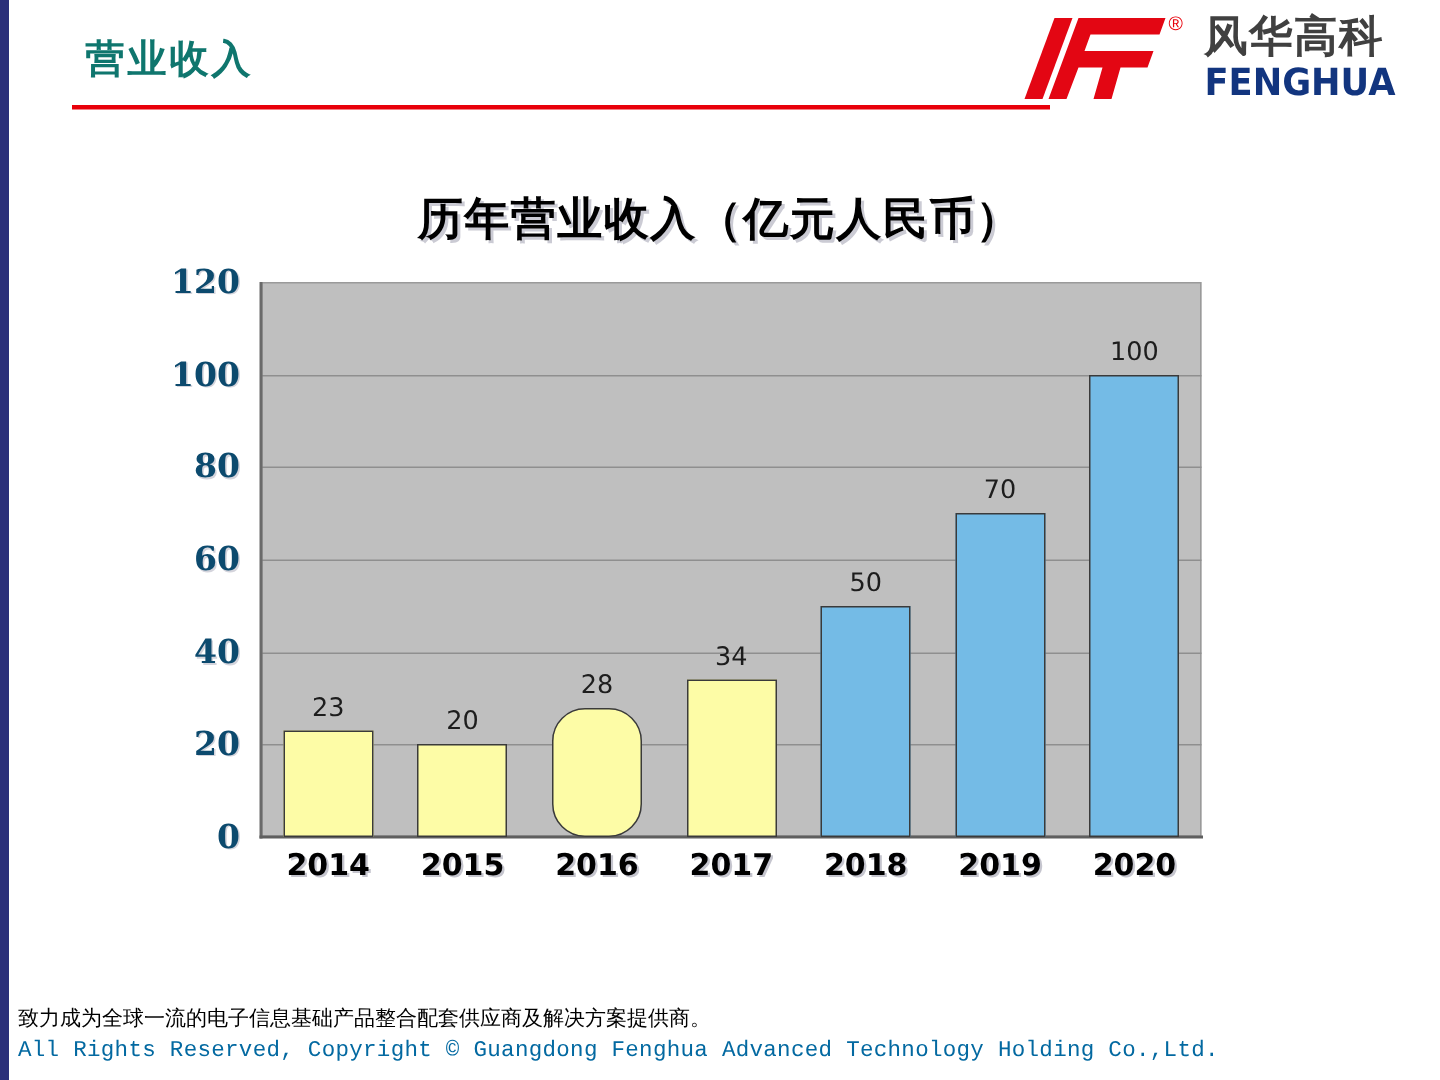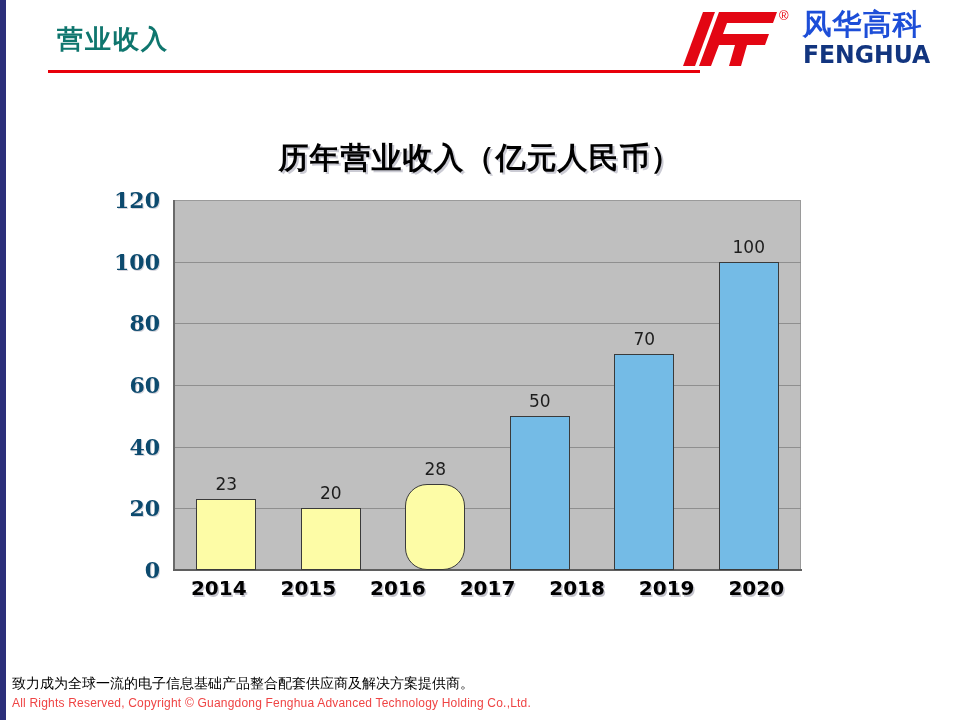--- a/index.html
+++ b/index.html
@@ -81,39 +81,39 @@
   .logo-words {
     display: flex;
     flex-direction: column;
     justify-content: center;
     line-height: 1;
   }
   .logo-cn {
     font-family: "DejaVu Sans", sans-serif;
     font-size: 29px;
     font-weight: bold;
-    color: #1d4ed8;
+    color: #404040;
     letter-spacing: 1px;
   }
   .logo-en {
     font-family: "DejaVu Sans", sans-serif;
     font-size: 25px;
     font-weight: bold;
     color: #12357f;
     letter-spacing: 0px;
     transform: scaleX(0.94);
     transform-origin: left center;
     margin-top: 3px;
   }
 
   
   .chart-wrap {
     position: absolute;
     left: 0;
-    top: 120px;
+    top: 108px;
     width: 828px;
     height: 500px;
   }
   .chart-title {
     position: absolute;
     left: 0;
     top: 18px;
     width: 960px;
     text-align: center;
     font-family: "DejaVu Sans", sans-serif;
@@ -240,23 +240,23 @@
     width: 940px;
     line-height: 1.5;
   }
   .footer-cn {
     font-family: "DejaVu Sans", sans-serif;
     font-size: 14px;
     color: #000000;
     white-space: nowrap;
   }
   .footer-en {
-    font-family: Liberation Sans, sans-serif;
-    font-size: 12px;
-    color: #ef4444;
+    font-family: Liberation Mono, monospace;
+    font-size: 15px;
+    color: #0369a1;
     white-space: nowrap;
     letter-spacing: 0.2px;
   }
 </style>
 </head>
 <body>
 
 <div class="left-edge-bar"></div>
 
 <div class="header">
@@ -311,20 +311,25 @@
           <div class="bar yellow" style="height: 16.6667%;">
             <div class="bar-label">20</div>
           </div>
         </div>
         <div class="bar-slot">
           <div class="bar yellow" style="height: 23.3333%; border-radius: 22px;">
             <div class="bar-label">28</div>
           </div>
         </div>
         <div class="bar-slot">
+          <div class="bar yellow" style="height: 28.3333%;">
+            <div class="bar-label">34</div>
+          </div>
+        </div>
+        <div class="bar-slot">
           <div class="bar blue" style="height: 41.6667%;">
             <div class="bar-label">50</div>
           </div>
         </div>
         <div class="bar-slot">
           <div class="bar blue" style="height: 58.3333%;">
             <div class="bar-label">70</div>
           </div>
         </div>
         <div class="bar-slot">

